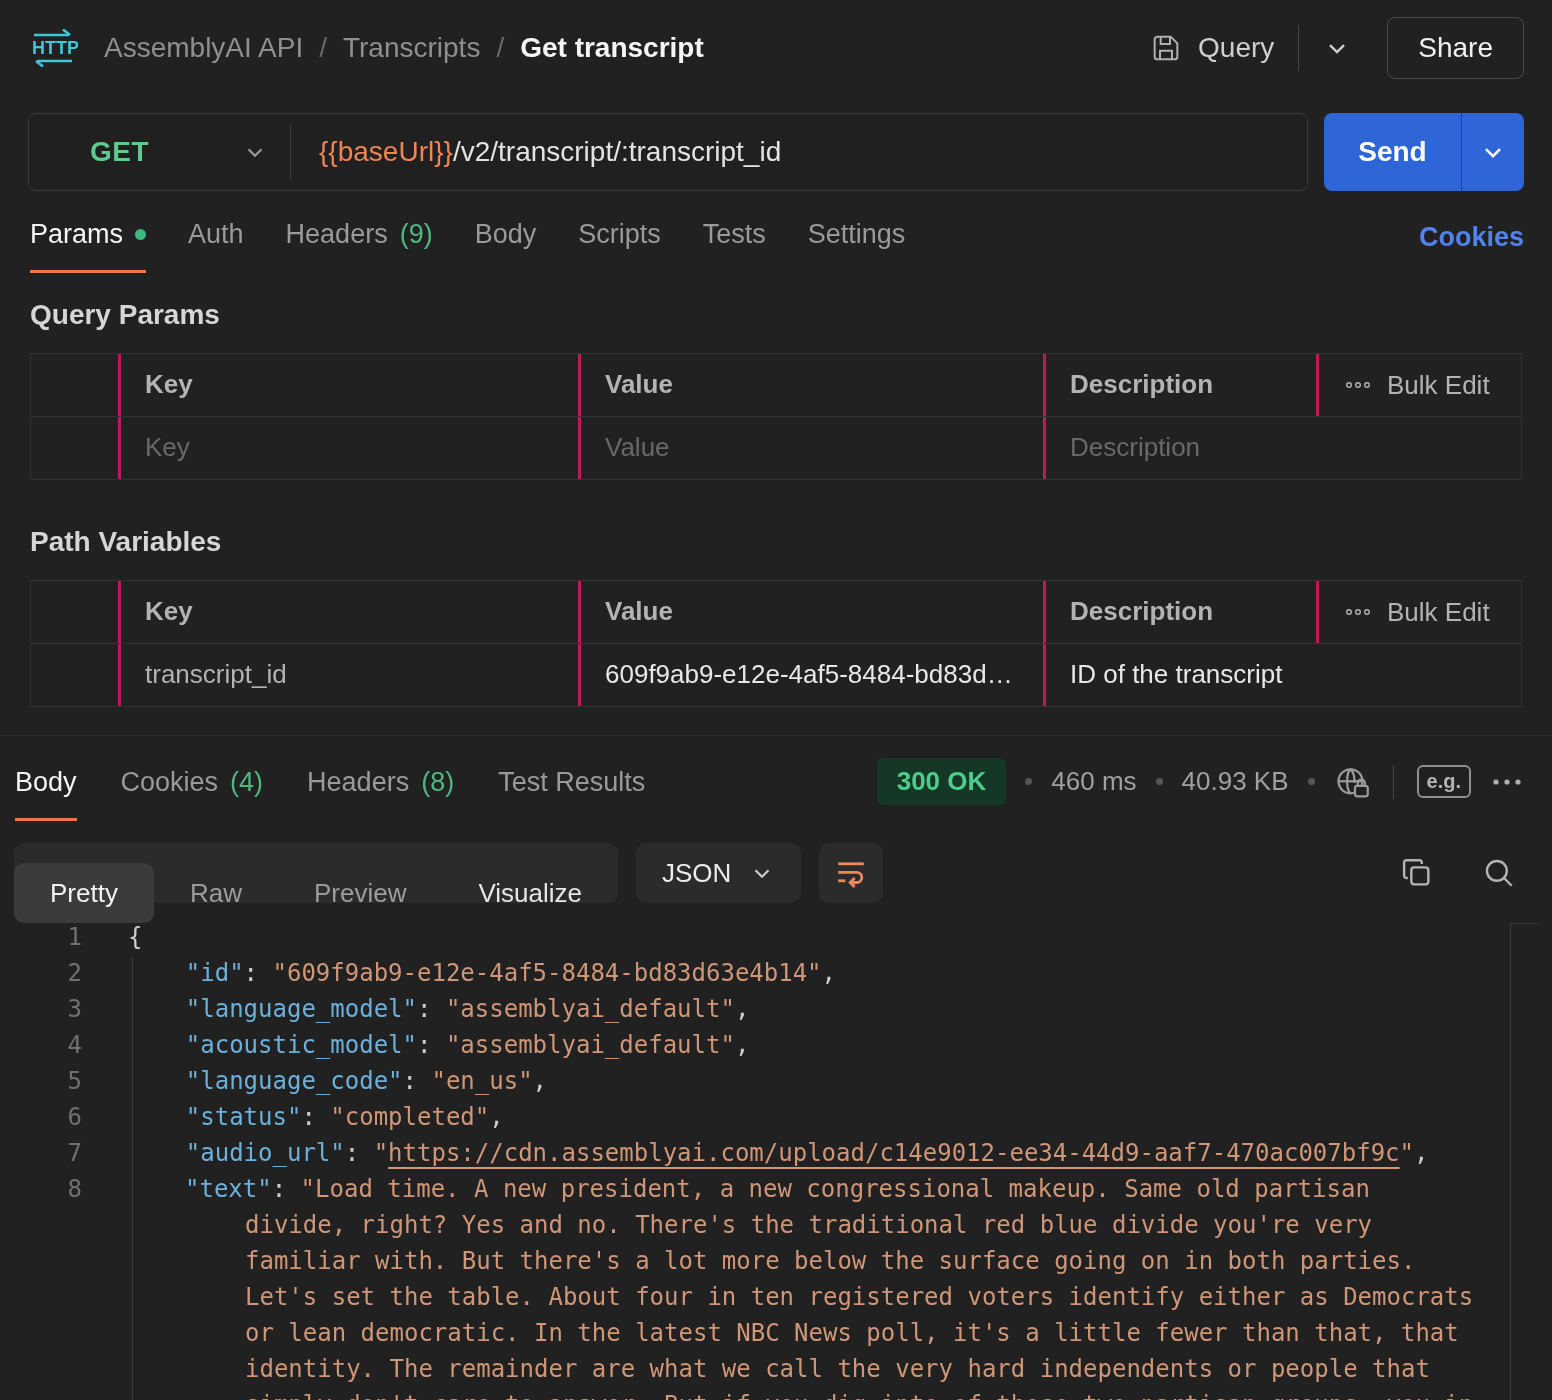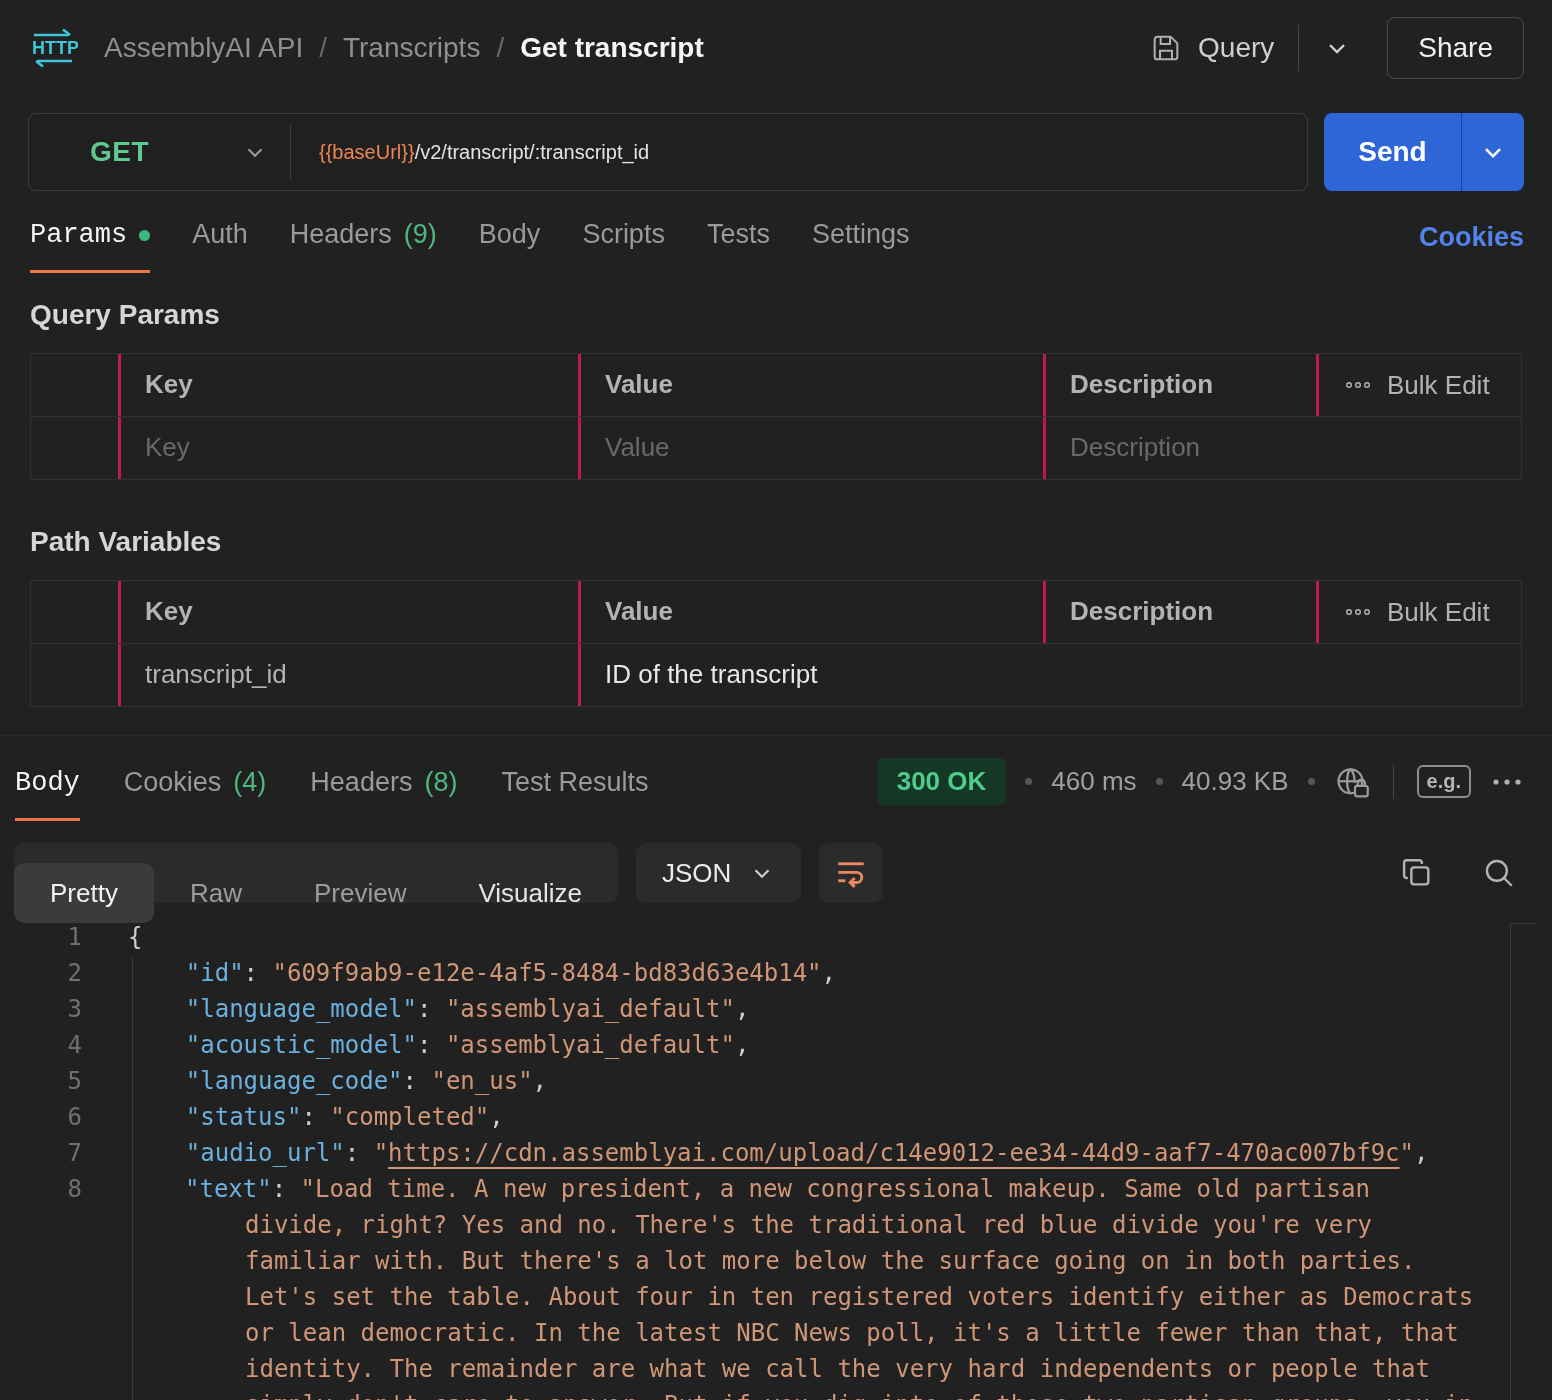--- a/index.html
+++ b/index.html
@@ -31,34 +31,34 @@
   
   .request-row { display:flex; margin:17px 28px 0 28px; gap:16px; }
   .url-box {
     flex:1; height:78px; display:flex; align-items:center;
     border:1px solid #3a3a3a; border-radius:8px; background:#202020;padding-left:35px;
   }
   .method-select { display:flex; align-items:center; width:226px; padding-left:26px; }
   .method-label { color:#5fc98e; font-size:28px; font-weight:600; letter-spacing:.5px; }
   .method-chevron { margin-left:auto; margin-right:22px; }
   .method-div { width:1px; height:56px; background:#3c3c3c; }
-  .url-text { padding-left:28px; font-size:20px; white-space:nowrap; overflow:hidden; }
+  .url-text { padding-left:28px; font-size:28px; white-space:nowrap; overflow:hidden; }
   .url-var { color:#f08455; }
   .url-path { color:#e3e3e3; }
   .send-btn { width:200px; height:78px; display:flex; border-radius:8px; overflow:hidden; background:#2e66d8; }
   .send-main { flex:1; display:flex; align-items:center; justify-content:center;
     color:#ffffff; font-size:28px; font-weight:700; }
   .send-div { width:1px; background:rgba(0,0,0,.35); margin:0; }
   .send-caret { width:62px; display:flex; align-items:center; justify-content:center; }
 
   
   .req-tabs { display:flex; align-items:flex-end; margin:28px 28px 0 30px; gap:42px; font-size:27px; }
   .tab { color:#9a9a9a; padding-bottom:20px; border-bottom:3px solid transparent;
     display:flex; align-items:center; gap:12px; white-space:nowrap; }
-  .tab.active { color:#f5f5f5; border-bottom-color:#f0764a;font-family:Liberation Mono, monospace; }
+  .tab.active { color:#f5f5f5; border-bottom-color:#f0764a; }
   .tab .count { color:#4fb880; }
   .tab .dot { width:11px; height:11px; border-radius:50%; background:#3bb77f; }
   .cookies-link { margin-left:auto; color:#5283ea; font-size:27px; font-weight:600; padding-bottom:20px; }
 
   
   .section-title { margin:26px 0 0 30px; font-size:28px; font-weight:700; color:#d6d6d6; }
   .section-title.second { margin-top:46px; }
   .ptable { margin:22px 30px 0 30px; border:1px solid #323232; }
   .trow { display:grid; grid-template-columns:90px 460px 465px 273px 1fr; }
   .trow.data { grid-template-columns:90px 460px 465px 1fr; }
@@ -248,20 +248,21 @@
             <circle cx="13" cy="5" r="2.3"></circle>
             <circle cx="22" cy="5" r="2.3"></circle>
           </svg>
         </span>
         <span>Bulk Edit</span>
       </div>
     </div>
     <div class="trow data">
       <div class="cell"></div>
       <div class="cell muted">transcript_id</div>
+      <div class="cell val">609f9ab9-e12e-4af5-8484-bd83d6…</div>
       <div class="cell val">ID of the transcript</div>
     </div>
   </div>
 
 <div class="splitter"></div>
 
 <div class="res-header" id="res-tabs">
   <div class="tab active">
       <span>Body</span>
     </div>

